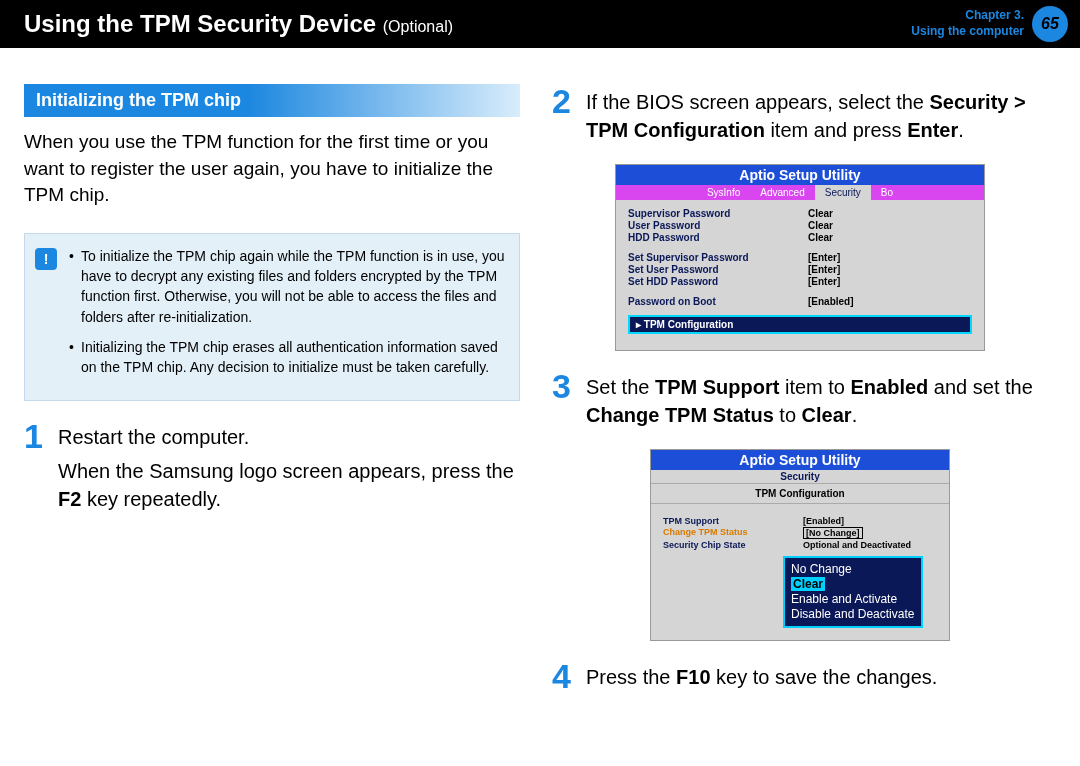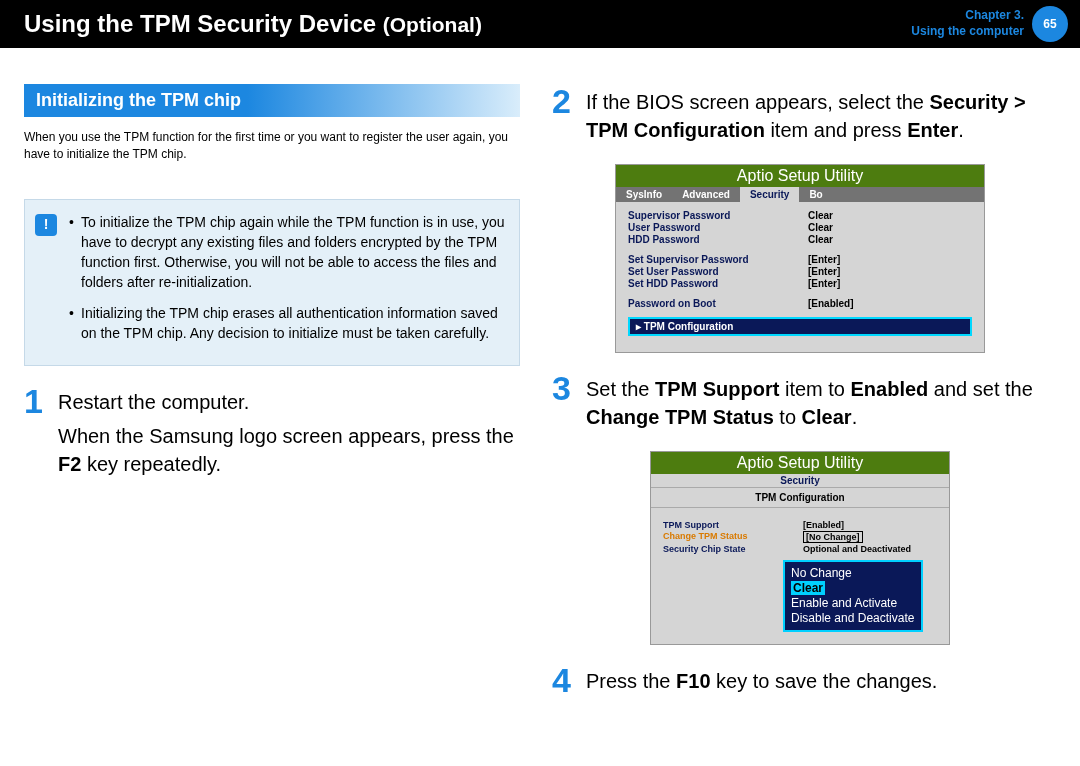--- a/index.html
+++ b/index.html
@@ -1,39 +1,39 @@
 <!DOCTYPE html>
 <html><head>
 <meta charset="utf-8">
 <style>
   * { margin: 0; padding: 0; box-sizing: border-box; }
   body { font-family: Arial, Helvetica, sans-serif; background: #fff; width: 1080px; height: 766px; overflow: hidden; position: relative; }
   .header { background: #000; color: #fff; height: 48px; display: flex; justify-content: space-between; align-items: center; padding: 0 0 0 24px; }
   .header-title { font-size: 24px; font-weight: bold; }
-  .header-title .opt { font-size: 21px; font-weight: bold; }
+  .header-title .opt { font-size: 16px; font-weight: normal; }
   .header-right { display: flex; align-items: center; height: 100%;}
   .chapter-info { color: #1c87e0; font-size: 12px; font-weight: bold; text-align: right; line-height: 1.3; margin-right: 8px;}
-  .page-badge { background: #1c87e0; color: #ffffff; width: 36px; height: 36px; border-radius: 50%; font-size: 12px; font-weight: bold; display: flex; align-items: center; justify-content: center; margin-right: 12px;}
+  .page-badge { background: #1c87e0; color: #000000; width: 36px; height: 36px; border-radius: 50%; font-size: 16px; font-weight: bold; display: flex; align-items: center; justify-content: center; margin-right: 12px; font-style: italic;}
   .content { display: flex; padding: 36px 32px 0 24px; gap: 32px;}
   .col { flex: 1; }
   .section-heading { background: linear-gradient(to right, #1c87e0 0%, #1c87e0 45%, #d9edfb 100%); color: #fff; font-size: 18px; font-weight: bold; padding: 6px 12px; margin-bottom: 12px;}
-  .intro-text { font-size: 12px; line-height: 1.4; margin-bottom: 36px;}
+  .intro-text { font-size: 19px; line-height: 1.4; margin-bottom: 24px;}
   .notice-box { background: #e4f0f8; border: 1px solid #c5d9e8; padding: 12px 14px 12px 44px; position: relative; font-size: 14px; line-height: 1.45; margin-bottom: 18px;}
   .notice-icon { position: absolute; left: 10px; top: 14px; width: 22px; height: 22px; border-radius: 4px; background: #1c87e0; color: #fff; display: flex; align-items: center; justify-content: center; font-weight: bold; font-size: 14px;}
   .notice-box ul { list-style: none; }
   .notice-box li { margin-bottom: 10px; position: relative; padding-left: 12px;}
   .notice-box li::before { content: "•"; position: absolute; left: 0; top: 0;}
   .step { display: flex; align-items: flex-start; gap: 10px; margin-bottom: 14px;}
   .step-num { color: #1c87e0; font-size: 34px; font-weight: bold; line-height: 1; min-width: 24px;}
   .step-text { font-size: 20px; line-height: 1.4; padding-top: 4px;}
   .step-text p { margin-bottom: 6px; }
   .bold { font-weight: bold; }
   .bios-screen { background: #d5d5d5; border: 1px solid #999; width: 370px; margin: 8px auto 18px auto; font-family: Arial, sans-serif;}
-  .bios-title { background: #4d7c0f; color: #fff; font-size: 16px; font-weight: normal; text-align: center; padding: 2px 0;}
-  .bios-tabs { display: flex; background: #737373; font-size: 10px; font-weight: bold;}
+  .bios-title { background: #1d4ed8; color: #fff; font-size: 14px; font-weight: bold; text-align: center; padding: 2px 0;}
+  .bios-tabs { display: flex; background: #d946ef; font-size: 10px; font-weight: normal; justify-content: center;}
   .bios-tab { padding: 2px 10px; color: #fff; }
   .bios-tab.active { background: #d5d5d5; color: #0a1858;}
   .bios-body { padding: 8px 12px 16px 12px; font-size: 10px; position: relative;}
   .bios-row { display: flex; margin-bottom: 1px; align-items: flex-end;}
   .bios-label { color: #0a1858; font-weight: bold; width: 180px;}
   .bios-value { color: #000; font-weight: bold;}
   .bios-spacer { height: 8px; }
   .tpm-highlight { border: 2px solid #00d8ff; background: #0a1858; color: #fff; padding: 2px 6px; margin-top: 8px; font-size: 10px; font-weight: bold;}
   .tpm-highlight::before { content:"▸ "; }
   .bios-screen2 { background: #d5d5d5; border: 1px solid #999; width: 300px; margin: 8px auto 18px auto; font-family: Arial, sans-serif;}

